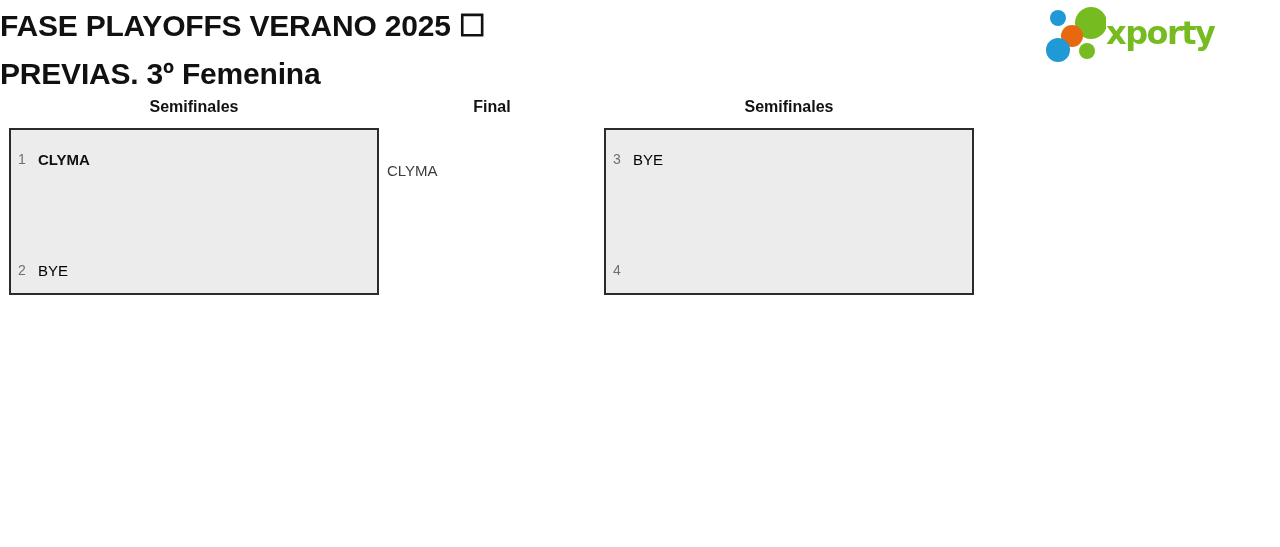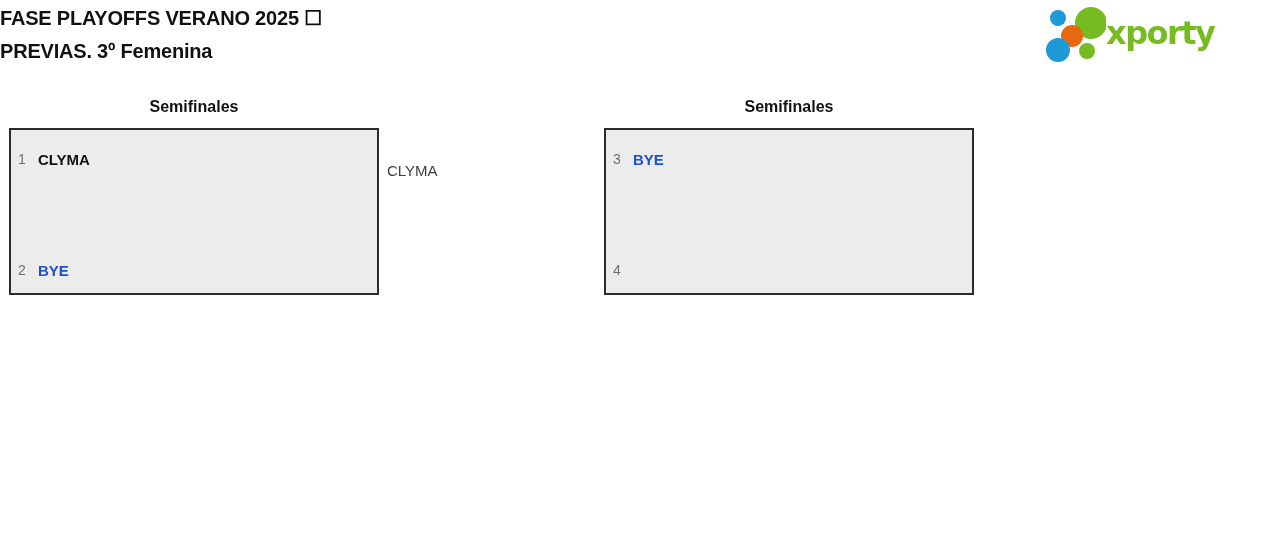--- a/index.html
+++ b/index.html
@@ -21,23 +21,23 @@
     position: absolute;
     top: 0; left: 0;
     width: 1280px;
     height: 90px;
   }
   .tournament-title {
     position: absolute;
     left: 0px;
     top: 2px;
     width: 620px;
-    font-size: 20px;
+    font-size: 30px;
     font-weight: 700;
-    line-height: 33px;
+    line-height: 48px;
     letter-spacing: -0.2px;
     color: #111111;
     white-space: pre-line;
   }
   .brand-logo {
     position: absolute;
     right: 6px;
     top: 4px;
     width: 230px;
     height: 62px;
@@ -119,22 +119,22 @@
   .team {
     font-size: 15px;
     margin-left: 5px;
     white-space: nowrap;
   }
   .team.winner {
     font-weight: 700;
     color: #111111;
   }
   .team.loser {
-    font-weight: 700;
-    color: #1d4ed8;
+    font-weight: 400;
+    color: #000000;
   }
 
   .advancer {
     position: absolute;
     left: 378px;
     font-size: 15px;
     font-weight: 400;
     color: #3d3d3d;
     white-space: nowrap;
   }
@@ -157,20 +157,21 @@
       <circle cx="14" cy="46" r="12" fill="#1f9ad6"></circle>
       <circle cx="43" cy="47" r="8" fill="#76bc21"></circle>
     </svg>
     <div class="brand-wordmark">xporty</div>
   </div>
 </div>
 
 <div class="bracket">
 
   <div class="round-header left">Semifinales</div>
+  <div class="round-header middle">Final</div>
   <div class="round-header right">Semifinales</div>
 
   <div class="match-box left">
     <div class="slot top">
       <span class="seed">1</span>
       <span class="team winner">CLYMA</span>
     </div>
     <div class="slot bottom">
       <span class="seed">2</span>
       <span class="team loser">BYE</span>

